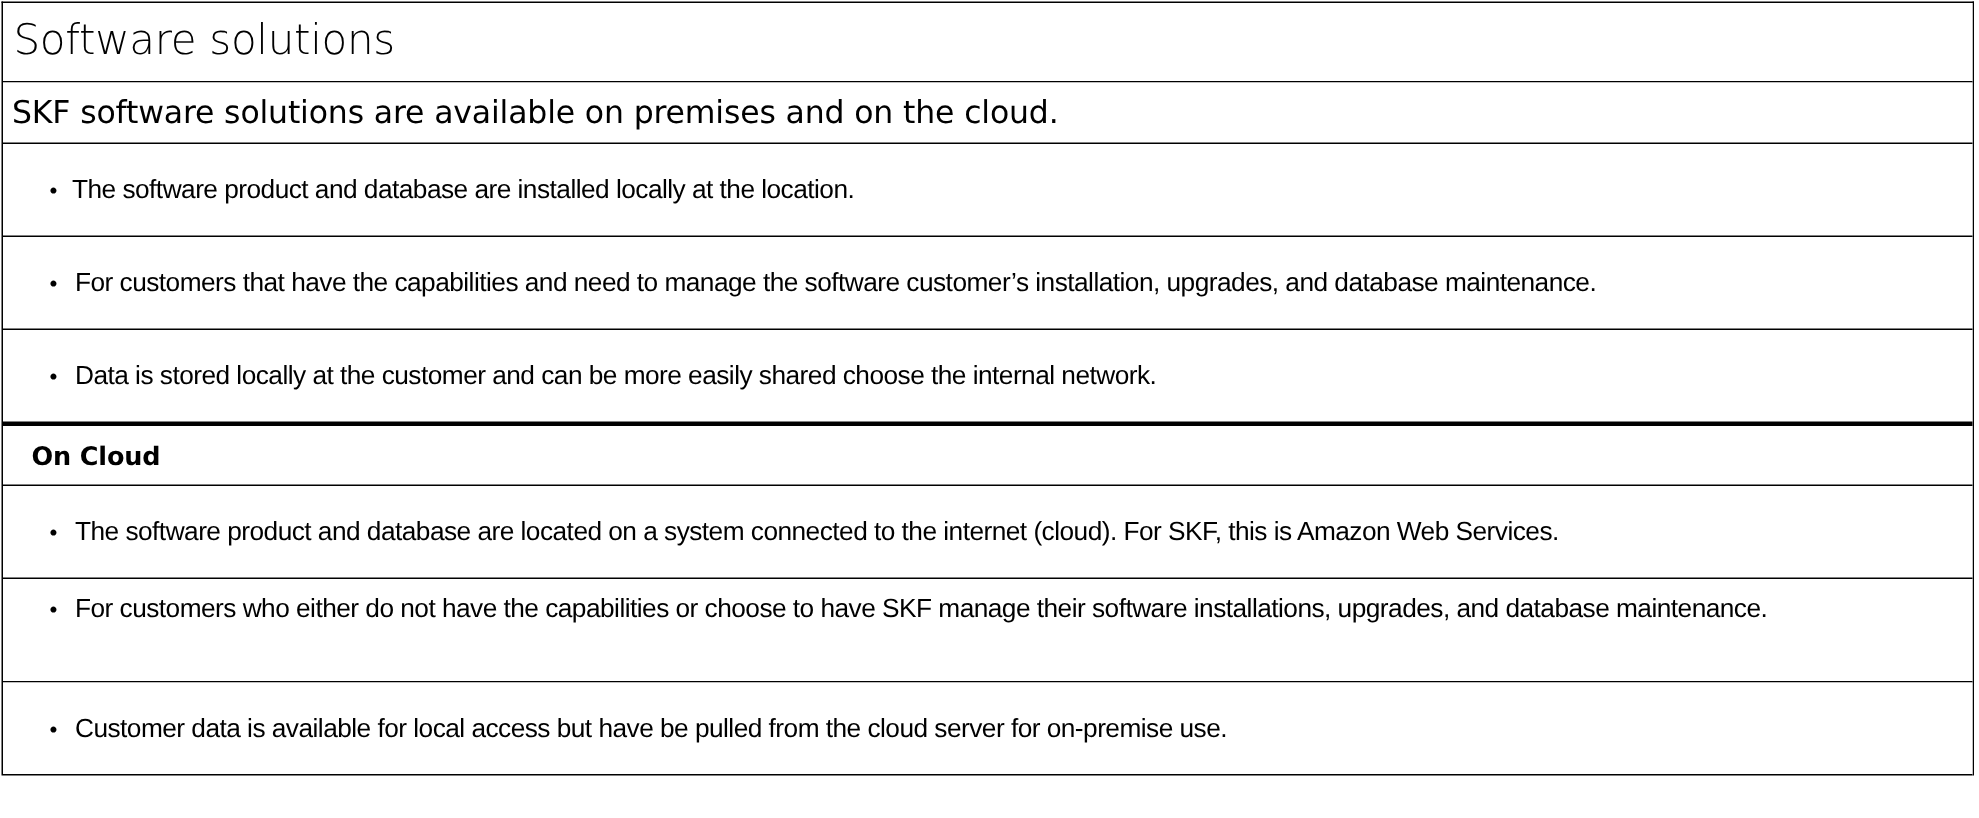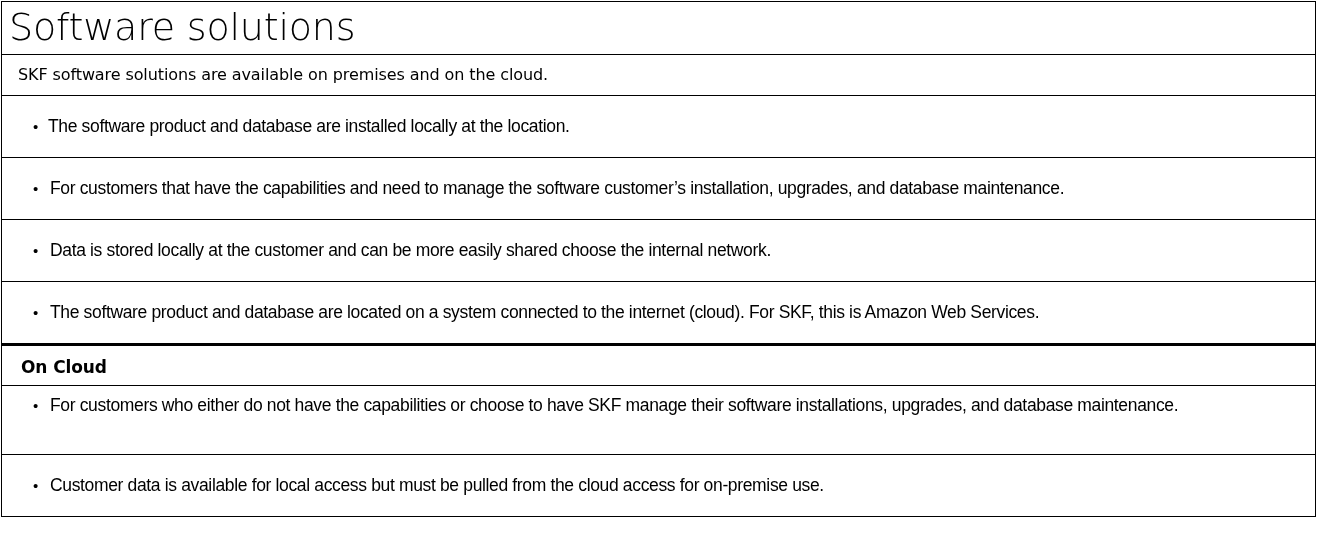--- a/index.html
+++ b/index.html
@@ -50,37 +50,37 @@
 
   
   .row-title {
     height: 53px;
   }
   .title-text {
     position: absolute;
     left: 7px;
     top: 3px;
     font-family: "DejaVu Sans", "Liberation Sans", sans-serif;
-    font-size: 38px;
+    font-size: 28px;
     font-weight: 300;
     line-height: 44px;
     letter-spacing: -0.2px;
     white-space: nowrap;
   }
 
   
   .row-subtitle {
     height: 41px;
   }
   .subtitle-text {
     position: absolute;
-    left: 16px;
+    left: 6px;
     top: 6px;
     font-family: "DejaVu Sans", "Liberation Sans", sans-serif;
-    font-size: 16px;
+    font-size: 21px;
     font-weight: 400;
     line-height: 28px;
     letter-spacing: -0.1px;
     white-space: nowrap;
   }
 
   
   .row-section {
     height: 42px;
   }
@@ -171,36 +171,36 @@
         <p class="bullet-para"><span class="bullet-mark wide">•</span><span class="bullet-txt">For customers that have the capabilities and need to manage the software customer’s installation, upgrades, and database maintenance.</span></p>
       </div>
     </div>
 
     <div class="row row-bullet">
       <div class="bullet-body nowrap">
         <p class="bullet-para"><span class="bullet-mark wide">•</span><span class="bullet-txt">Data is stored locally at the customer and can be more easily shared choose the internal network.</span></p>
       </div>
     </div>
 
-    <div class="row row-bullet">
-      <div class="bullet-body nowrap">
-        <p class="bullet-para"><span class="bullet-mark wide">•</span><span class="bullet-txt">The software product and database are located on a system connected to the internet (cloud). For SKF, this is Amazon Web Services.</span></p>
-      </div>
-    </div>
-
     <div class="row row-section section-top">
       <div class="section-text">On Cloud</div>
+    </div>
+
+    <div class="row row-bullet">
+      <div class="bullet-body nowrap">
+        <p class="bullet-para"><span class="bullet-mark wide">•</span><span class="bullet-txt">The software product and database are located on a system connected to the internet (cloud). For SKF, this is Amazon Web Services.</span></p>
+      </div>
     </div>
 
     <div class="row row-bullet tall">
       <div class="bullet-body wrap">
         <p class="bullet-para"><span class="bullet-mark wide">•</span><span class="bullet-txt">For customers who either do not have the capabilities or choose to have SKF manage their software installations, upgrades, and database maintenance.</span></p>
       </div>
     </div>
 
     <div class="row row-bullet">
       <div class="bullet-body nowrap">
-        <p class="bullet-para"><span class="bullet-mark wide">•</span><span class="bullet-txt">Customer data is available for local access but must be pulled from the cloud access for on-premise use.</span></p>
+        <p class="bullet-para"><span class="bullet-mark wide">•</span><span class="bullet-txt">Customer data is available for local access but have be pulled from the cloud server for on-premise use.</span></p>
       </div>
     </div>
 
   </div>
 </div>
 
 </body></html>

